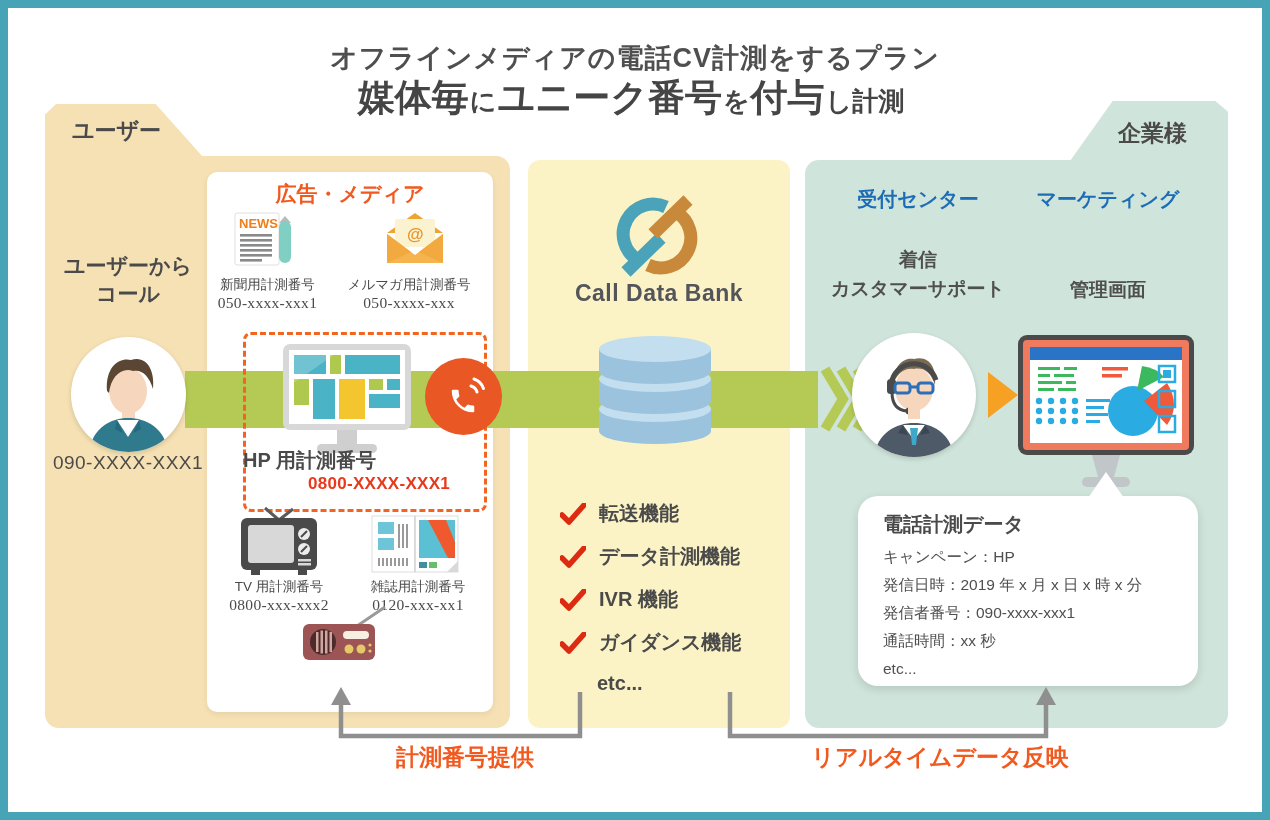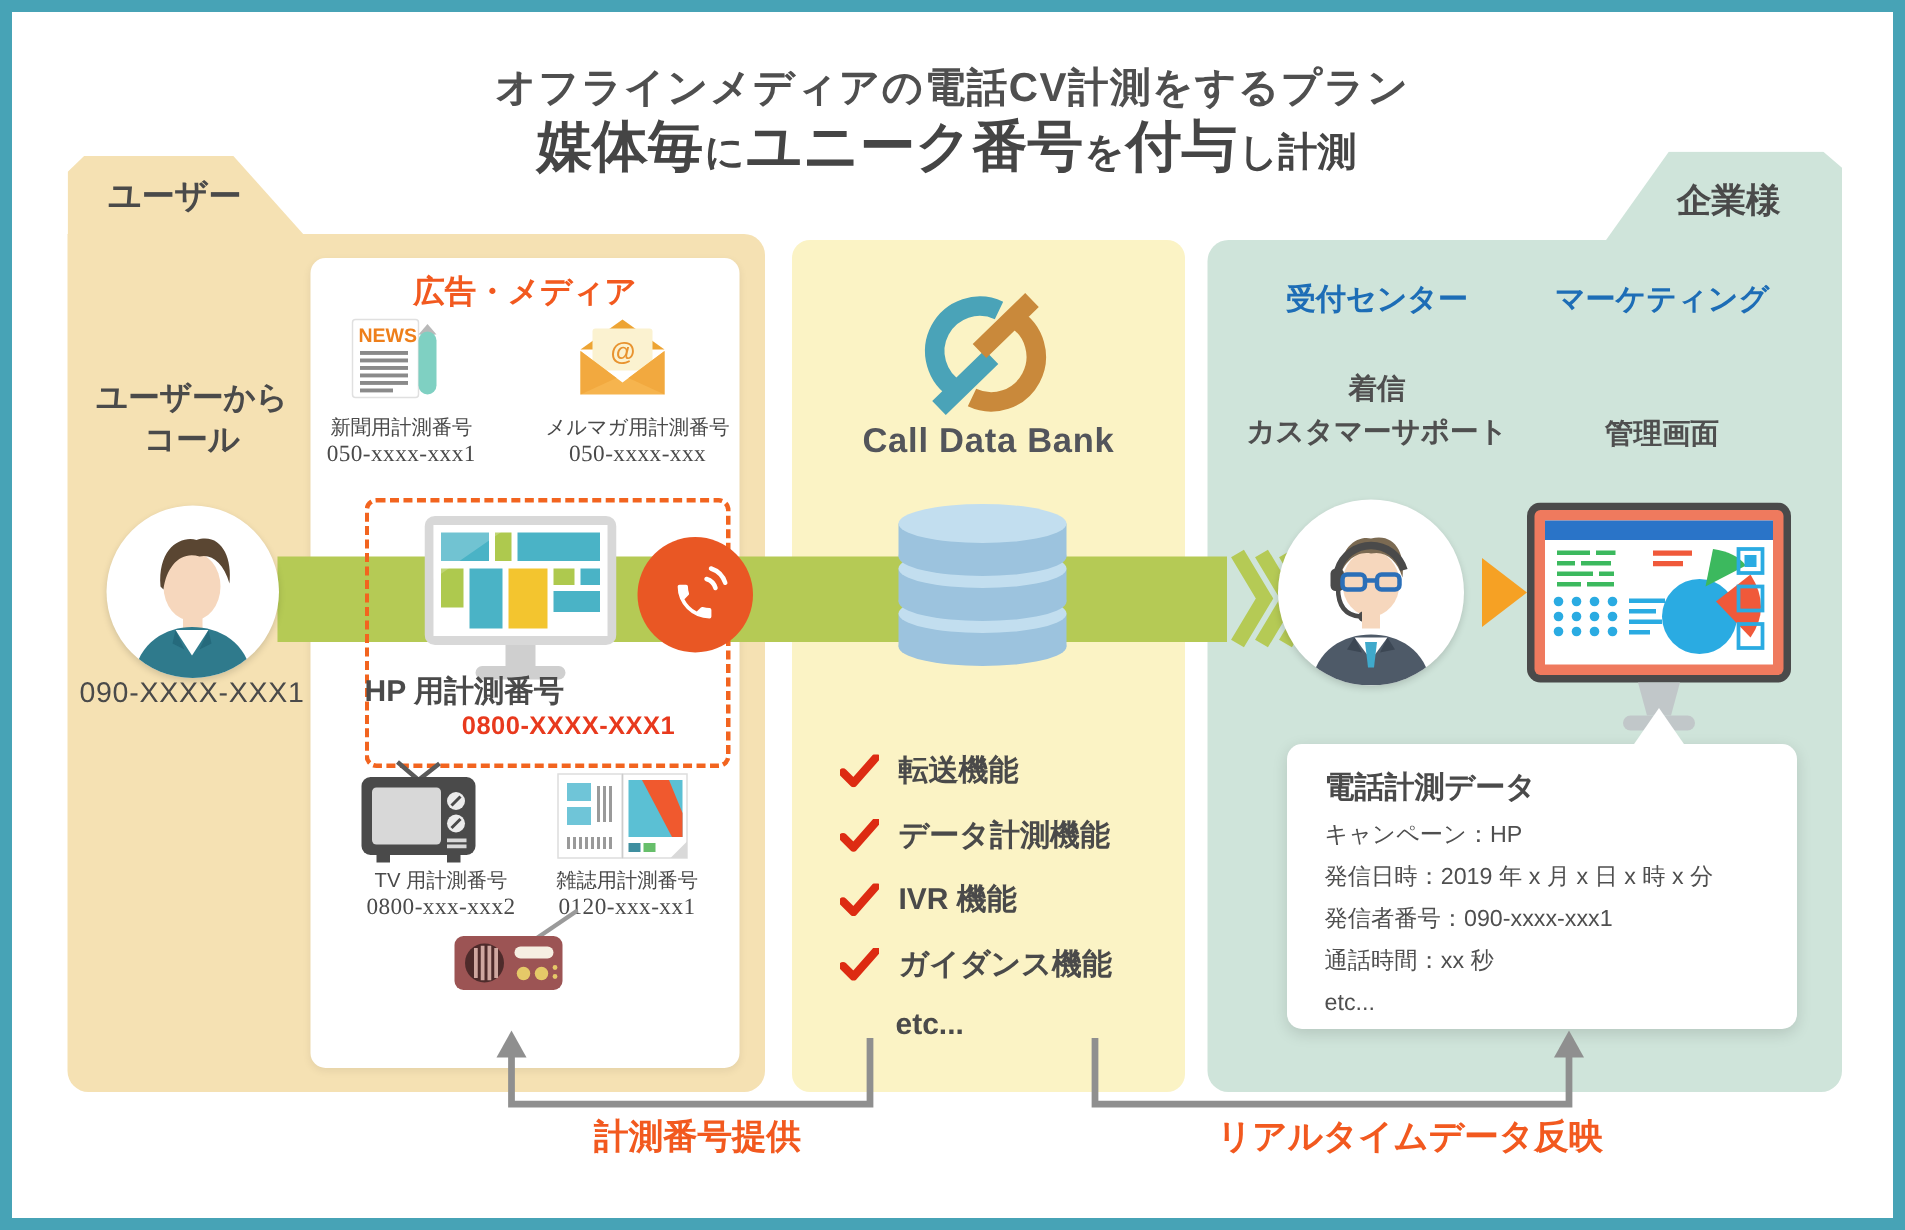--- a/index.html
+++ b/index.html
@@ -32,22 +32,22 @@
   .user-caption{left:45px;top:252px;width:166px;text-align:center;font-size:21px;font-weight:700;color:#4a4a4a;white-space:pre-line;line-height:1.35;z-index:4;}
   .user-avatar{left:71px;top:337px;width:115px;height:115px;background:#fff;border-radius:50%;box-shadow:0 2px 5px rgba(0,0,0,.15);overflow:hidden;z-index:4;}
   .user-number{left:28px;top:452px;width:200px;text-align:center;font-size:19px;font-weight:500;letter-spacing:.5px;color:#4a4a4a;z-index:4;}
   
   .media-heading{left:207px;top:180px;width:286px;text-align:center;font-size:21px;font-weight:700;color:#f2591f;z-index:4;}
   .icon{z-index:4;}
   .media-label{z-index:4;text-align:center;color:#4a4a4a;line-height:18px;}
   .media-label .nm{font-size:13.5px;}
   .media-label .num{font-size:15.5px;letter-spacing:.3px;font-family:Liberation Serif, serif;}
   .lbl-np{left:200px;top:276px;width:135px;}
-  .lbl-mm{left:350px;top:276px;width:150px;text-align:center;}
-  .lbl-tv{left:224px;top:578px;width:140px;}
+  .lbl-mm{left:334px;top:276px;width:150px;text-align:center;}
+  .lbl-tv{left:209px;top:578px;width:140px;}
   .lbl-mg{left:349px;top:578px;width:138px;}
   .lbl-rd{left:272px;top:661px;width:146px;}
   .dashed-box{left:243px;top:332px;width:238px;height:174px;border:3px dashed #f2641f;border-radius:8px;z-index:4;}
   .hp-name{left:243px;top:447px;width:216px;text-align:left;font-size:20px;font-weight:700;color:#4a4a4a;z-index:5;}
   .hp-number{left:243px;top:474px;width:216px;text-align:center;font-size:17px;font-weight:700;color:#e8391d;letter-spacing:.3px;z-index:5;padding-left:28px;}
   .phone-circle{left:425px;top:358px;width:77px;height:77px;border-radius:50%;background:#e95724;z-index:5;display:flex;align-items:center;justify-content:center;}
   
   .cdb-text{left:528px;top:280px;width:262px;text-align:center;font-size:23px;font-weight:600;color:#53555b;letter-spacing:.5px;z-index:4;}
   .features{left:560px;top:500px;width:225px;z-index:4;}
   .feature-row{display:flex;align-items:center;gap:13px;margin-bottom:16px;}
@@ -57,21 +57,21 @@
   .dept{text-align:center;font-size:20px;font-weight:700;color:#1d6db6;z-index:4;}
   .dept1{left:818px;top:186px;width:200px;}
   .dept2{left:1008px;top:186px;width:200px;}
   .role{text-align:center;font-size:19px;font-weight:700;color:#4f4f4f;white-space:pre-line;line-height:1.5;z-index:4;}
   .role1{left:814px;top:246px;width:208px;}
   .role2{left:1008px;top:276px;width:200px;}
   .operator-avatar{left:852px;top:333px;width:124px;height:124px;background:#fff;border-radius:50%;box-shadow:0 2px 5px rgba(0,0,0,.15);overflow:hidden;z-index:4;}
   .arrow-right{left:988px;top:372px;z-index:4;}
   .monitor2{left:1018px;top:335px;z-index:4;}
   .bubble-pointer{left:1088px;top:472px;z-index:5;}
-  .data-box{left:858px;top:496px;width:340px;height:190px;background:#fff;border-radius:10px;box-shadow:0 3px 10px rgba(0,0,0,.13);z-index:4;}
+  .data-box{left:858px;top:496px;width:340px;height:190px;background:#fff;border-radius:20px;box-shadow:0 3px 10px rgba(0,0,0,.13);z-index:4;}
   .data-box-title{position:absolute;left:25px;top:15px;font-size:20px;font-weight:700;color:#4a4a4a;}
   .data-rows{position:absolute;left:25px;top:47px;font-size:15.5px;color:#4f4f4f;line-height:28px;}
   
   .flow-svg{left:330px;top:684px;z-index:4;}
   .flow-label{font-size:23px;font-weight:800;color:#f2591f;text-align:center;z-index:4;}
   .flow-label-left{left:345px;top:742px;width:240px;}
   .flow-label-right{left:800px;top:742px;width:280px;}
 </style>
 </head>
 <body>

